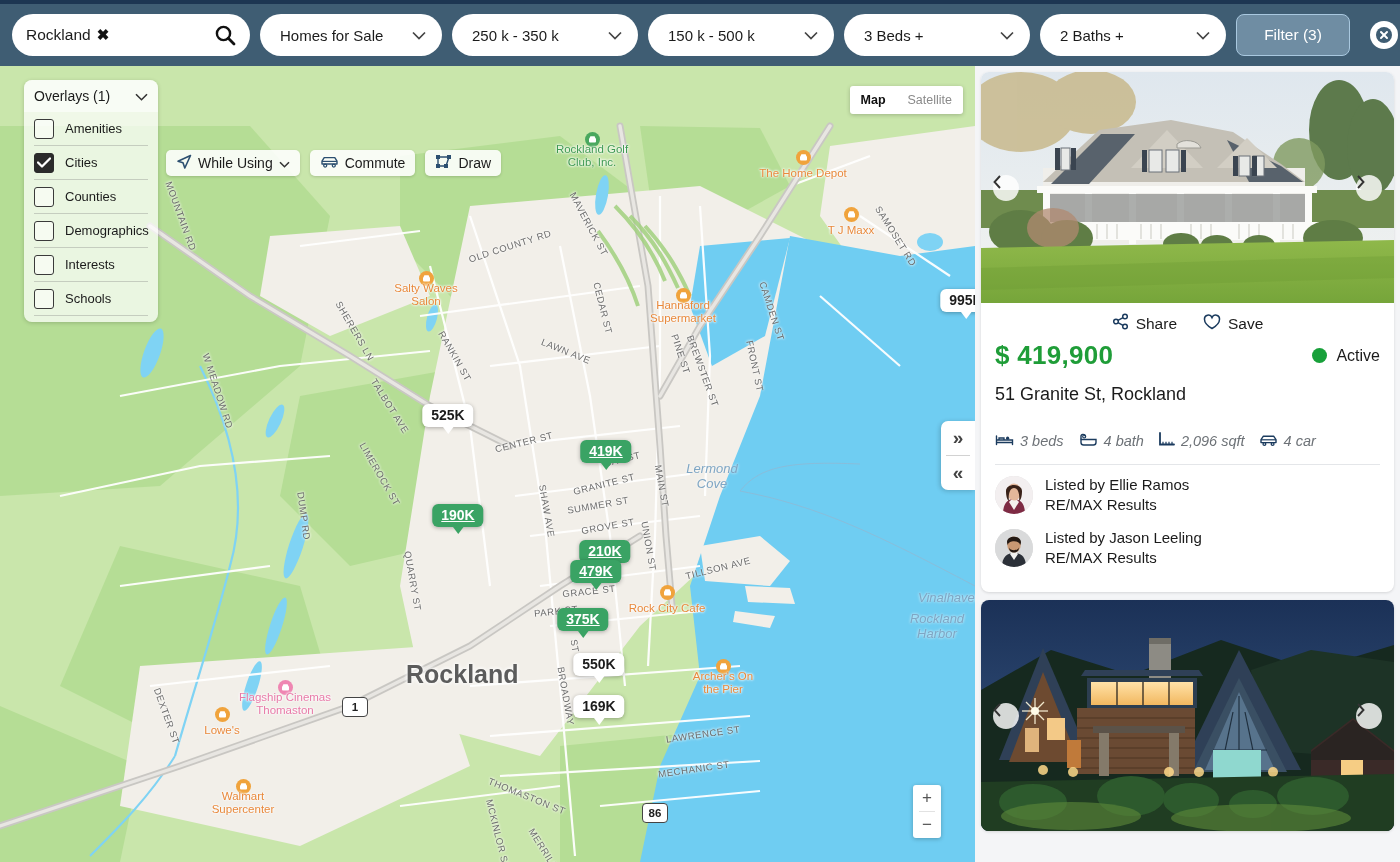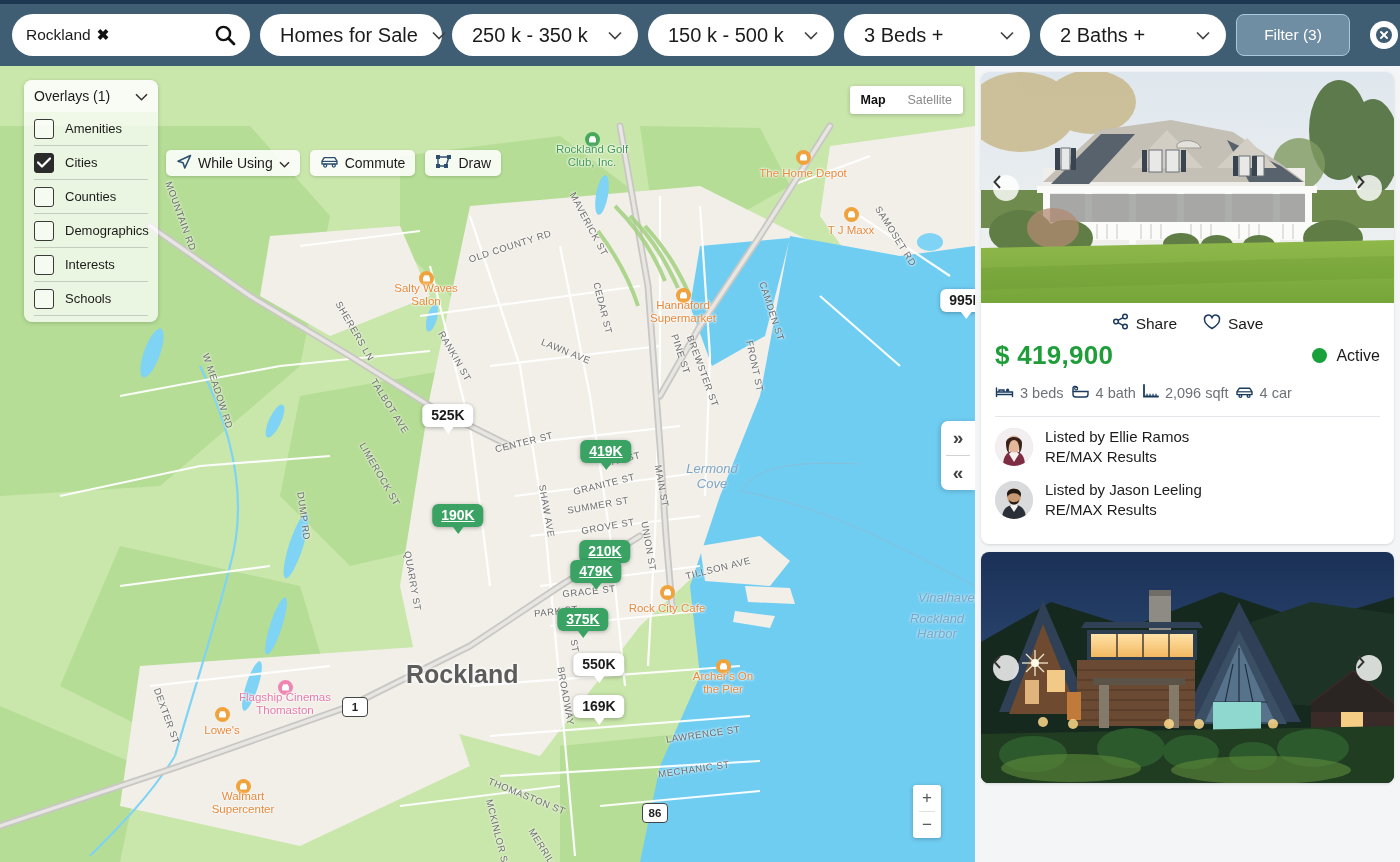--- a/index.html
+++ b/index.html
@@ -29,21 +29,21 @@
   .search-pill .chipx {
     font-size: 15px; color: #111; margin-left: 6px; font-weight: 700; cursor: pointer;
   }
   .search-pill .mag { margin-left: auto; display: flex; align-items: center; }
 
   .dd {
     height: 42px; background: #fff; border-radius: 22px;
     display: flex; align-items: center; justify-content: space-between;
     padding: 0 16px 0 20px; flex: 0 0 auto; cursor: pointer;
   }
-  .dd .lbl { font-size: 20px; color: #1b1b1b; white-space: nowrap; }
+  .dd .lbl { font-size: 15px; color: #1b1b1b; white-space: nowrap; }
   .dd .chev { margin-left: 14px; display: flex; align-items: center; }
   .dd-type  { width: 182px; }
   .dd-price { width: 186px; }
   .dd-size  { width: 186px; }
   .dd-beds  { width: 186px; }
   .dd-baths { width: 186px; }
 
   .filter-btn {
     height: 42px; width: 114px; border-radius: 8px;
     background: #6f8da3; border: 1px solid #a9c8df;
@@ -217,21 +217,21 @@
   .share-row {
     display: flex; align-items: center; justify-content: center; gap: 26px;
     margin-bottom: 6px;
   }
   .share-item { display: flex; align-items: center; gap: 7px; font-size: 15.5px; color: #1b1b1b; cursor: pointer; }
   .price-row { display: flex; align-items: center; justify-content: space-between; margin-top: 2px; }
   .price { font-size: 26px; font-weight: 700; color: #1f9d38; letter-spacing: .3px; }
   .status { display: flex; align-items: center; gap: 9px; font-size: 16px; color: #1b1b1b; }
   .status .dot { width: 15px; height: 15px; border-radius: 50%; background: #18a03a; }
   .addr { font-size: 18px; color: #1b1b1b; margin-top: 13px; }
-  .specs { display: flex; align-items: center; gap: 6px; margin-top: 13px; flex-wrap: nowrap; }
+  .specs { display: flex; align-items: center; gap: 14px; margin-top: 27px; flex-wrap: nowrap; font-style: italic; }
   .spec { display: flex; align-items: center; gap: 6px; font-size: 14.5px; color: #6d7277; white-space: nowrap; }
   .divider { height: 1px; background: #e4e6e9; margin: 14px 0 10px; }
   .agent { display: flex; align-items: center; gap: 12px; margin-bottom: 12px; }
   .avatar { width: 38px; height: 38px; border-radius: 50%; overflow: hidden; flex: 0 0 auto; background: #ddd; }
   .agent-txt { line-height: 1.35; }
   .agent-name { font-size: 15px; color: #1b1b1b; }
   .agent-org { font-size: 15px; color: #1b1b1b; }
 </style>
 </head>
 <body>
@@ -810,20 +810,21 @@
           </div>
 
           <div class="price-row">
             <div class="price">$ 419,900</div>
             <div class="status">
               <span class="dot"></span>
               <span>Active</span>
             </div>
           </div>
 
+          <div class="addr">51 Granite St, Rockland</div>
 
           <div class="specs">
             <div class="spec">
               <span>
                 <svg width="19" height="14" viewBox="0 0 19 14">
                     <path d="M1.5,11.5 L1.5,3 M1.5,7 L17.5,7 L17.5,11.5 M17.5,9.5 L1.5,9.5" fill="none" stroke="#1b3b5e" stroke-width="1.4" stroke-linecap="round"></path>
                     <path d="M4,7 L4,5 L9,5 L9,7" fill="none" stroke="#1b3b5e" stroke-width="1.3"></path>
                     <circle cx="12.6" cy="5.2" r="1.6" fill="#1b3b5e"></circle>
                   </svg>
               </span>

